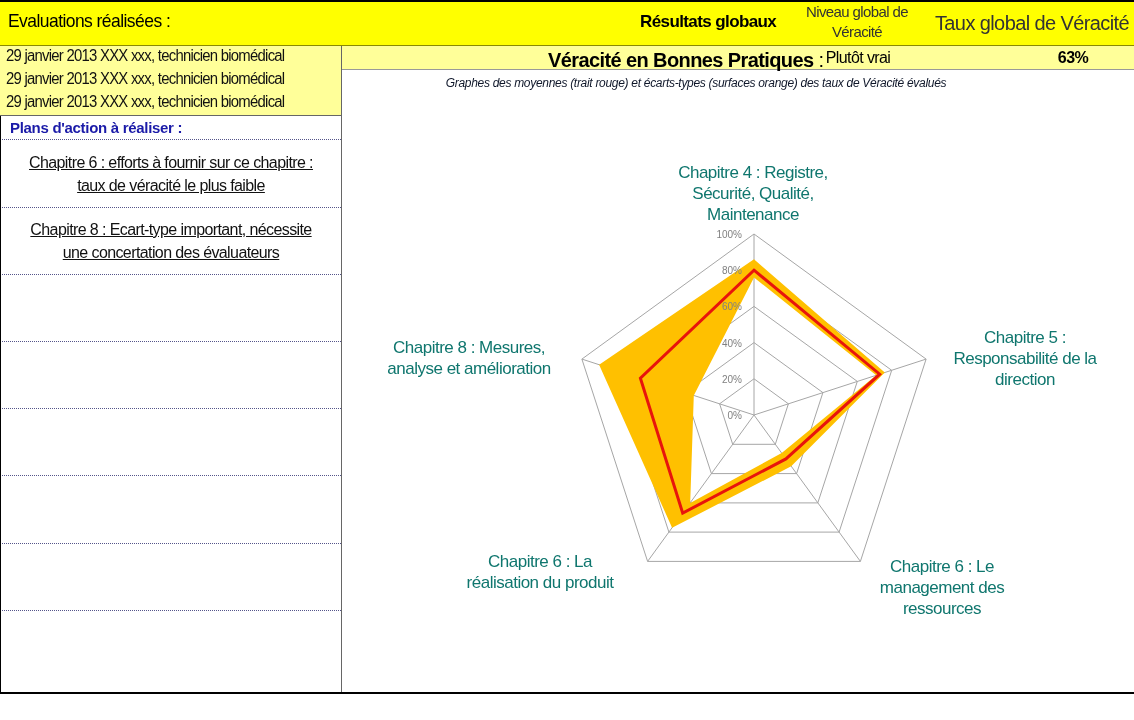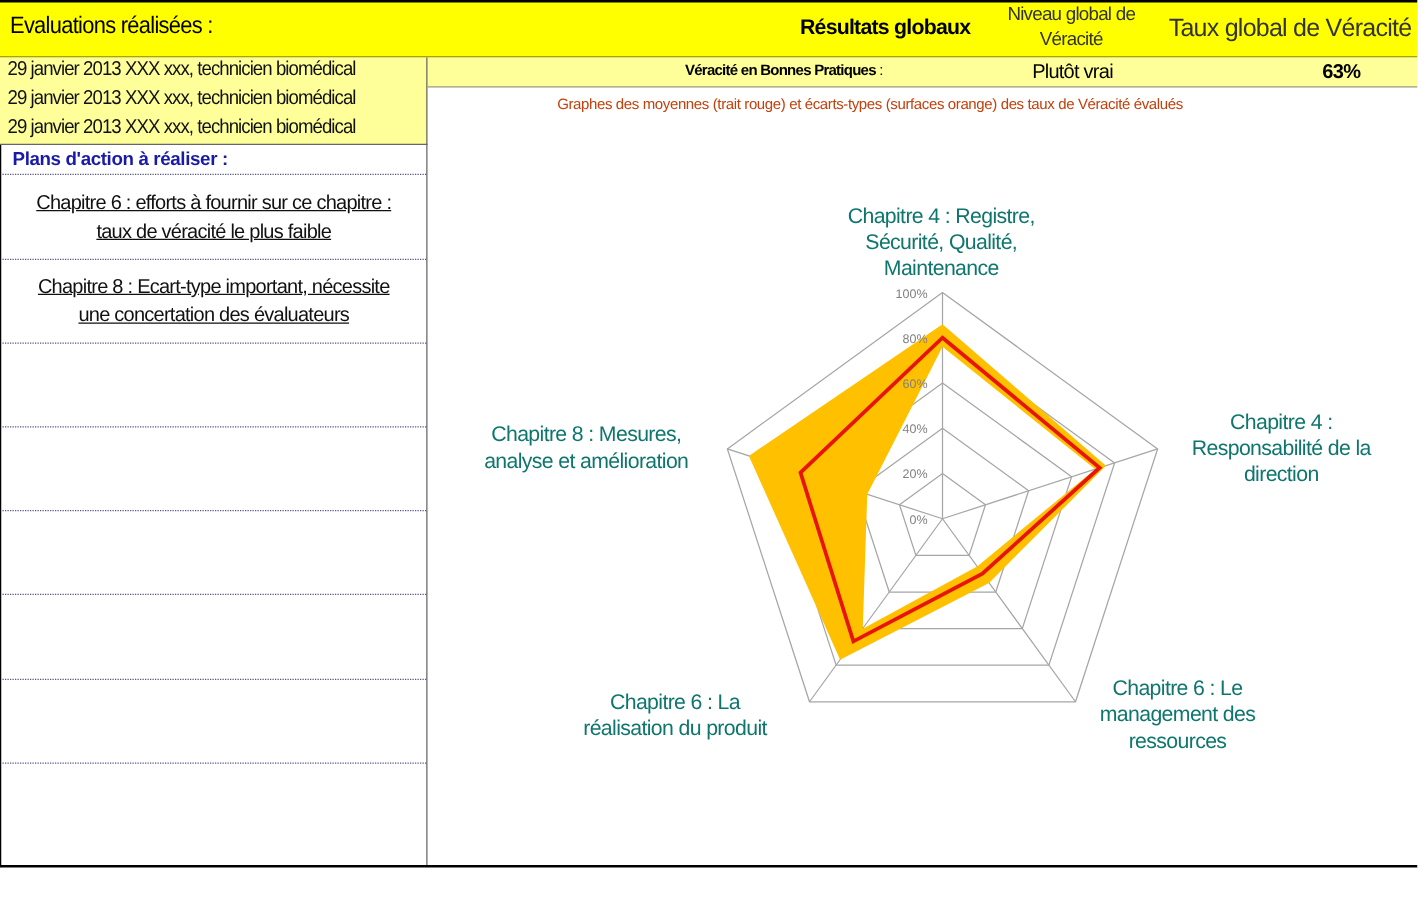--- a/index.html
+++ b/index.html
@@ -4,27 +4,27 @@
 <style>
   html, body { margin:0; padding:0; background:#ffffff; }
   body { width:1134px; height:720px; position:relative; overflow:hidden; font-family:"Liberation Sans", sans-serif; color:#000; }
   .abs { position:absolute; box-sizing:border-box; }
   .header { left:0; top:0; width:1134px; height:46px; background:#ffff00; border-top:2px solid #000; border-bottom:1px solid #8a8a00; }
   .hdr-title { left:8px; top:10px; font-size:19px; letter-spacing:-0.6px; transform:scaleX(0.92); transform-origin:left; }
   .hdr-global { left:640px; top:12px; font-size:17px; font-weight:bold; letter-spacing:-0.6px; }
   .hdr-niveau { left:792px; top:2px; width:130px; text-align:center; font-size:15px; line-height:20px; color:#333; letter-spacing:-0.6px; }
   .hdr-taux { left:930px; top:12px; width:204px; text-align:center; font-size:20px; color:#333; letter-spacing:-0.6px; }
   .row2 { left:342px; top:46px; width:792px; height:24px; background:#ffff99; border-bottom:1px solid #999; }
-  .r2-label { left:548px; top:49px; font-size:12px; font-weight:bold; letter-spacing:-0.6px; }
+  .r2-label { left:548px; top:49px; font-size:20px; font-weight:bold; letter-spacing:-0.6px; }
   .r2-colon { font-weight:normal; }
   .r2-level { left:808px; top:49px; width:100px; text-align:center; font-size:16px; font-weight:normal; letter-spacing:-0.6px; }
   .r2-rate { left:1013px; top:49px; width:120px; text-align:center; font-size:16px; font-weight:bold; letter-spacing:-0.5px; }
   .evals { left:0; top:46px; width:342px; height:70px; background:#ffff99; border-right:1px solid #666; border-bottom:1px solid #666; }
   .eval-row { left:6px; font-size:16px; letter-spacing:-0.8px; white-space:nowrap; transform:scaleX(0.93); transform-origin:left; color:#111; }
-  .subtitle { left:342px; top:76px; width:708px; text-align:center; font-size:12px; color:#c2410c; letter-spacing:-0.3px; }
+  .subtitle { left:342px; top:76px; width:708px; text-align:center; font-size:12px; color:#0f172a; letter-spacing:-0.3px;font-style:italic; }
   .leftpanel { left:0; top:116px; width:342px; height:577px; border-left:1px solid #000; border-right:1px solid #666; }
   .plans-title { left:10px; top:119px; font-size:15px; color:#1a1aa8; font-weight:bold; letter-spacing:-0.3px; }
   .dotline { left:2px; width:339px; height:0; border-top:1px dotted #55558a; }
   .action { left:2px; width:338px; text-align:center; font-size:16px; line-height:23px; letter-spacing:-0.6px; color:#111;text-decoration:underline; }
   .bottomline { left:0; top:692px; width:1134px; height:2px; background:#000; }
   .chart-label { font-size:17px; font-weight:normal; text-align:center; line-height:21px; letter-spacing:-0.5px; color:#0f766e; }
 </style>
 </head>
 <body>
 
@@ -96,25 +96,25 @@
       <text x="742" y="238.0" text-anchor="end" font-size="10" fill="#808080" font-family="Liberation Sans, sans-serif">100%</text>
     </g>
 </svg>
 
 <div class="abs chart-label" style="left:640px;top:162px;width:226px;">
   <div>Chapitre 4 : Registre,</div>
   <div>Sécurité, Qualité,</div>
   <div>Maintenance</div>
 </div>
 <div class="abs chart-label" style="left:928px;top:327px;width:194px;">
-  <div>Chapitre 4 :</div>
+  <div>Chapitre 5 :</div>
   <div>Responsabilité de la</div>
   <div>direction</div>
 </div>
-<div class="abs chart-label" style="left:852px;top:540px;width:180px;">
+<div class="abs chart-label" style="left:852px;top:556px;width:180px;">
   <div>Chapitre 6 : Le</div>
   <div>management des</div>
   <div>ressources</div>
 </div>
 <div class="abs chart-label" style="left:430px;top:551px;width:220px;">
   <div>Chapitre 6 : La</div>
   <div>réalisation du produit</div>
 </div>
 <div class="abs chart-label" style="left:356px;top:337px;width:226px;">
   <div>Chapitre 8 : Mesures,</div>

